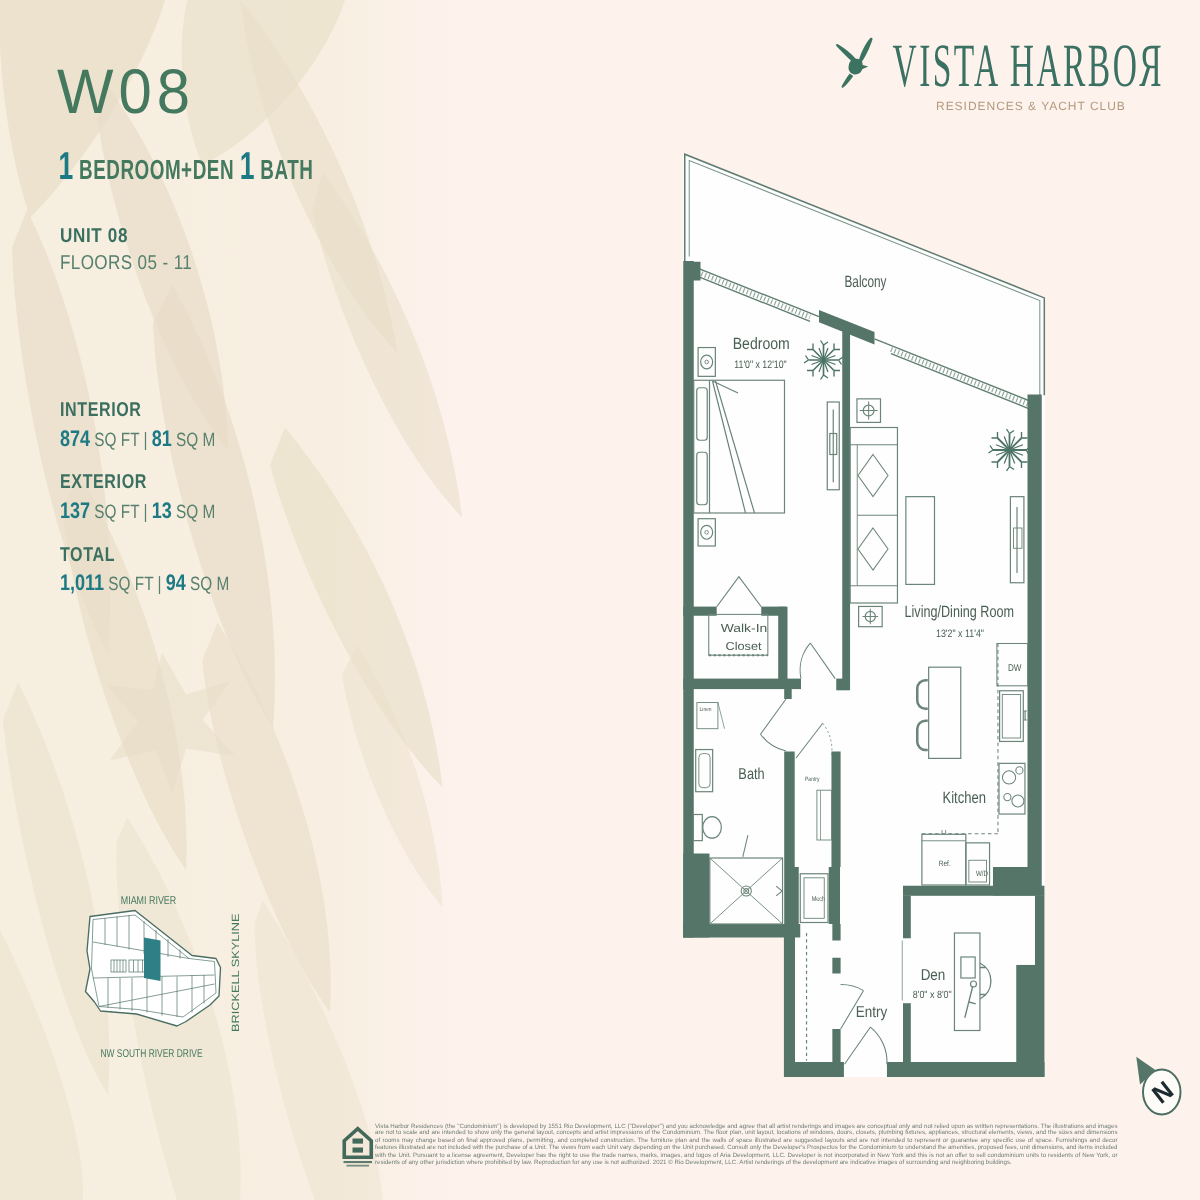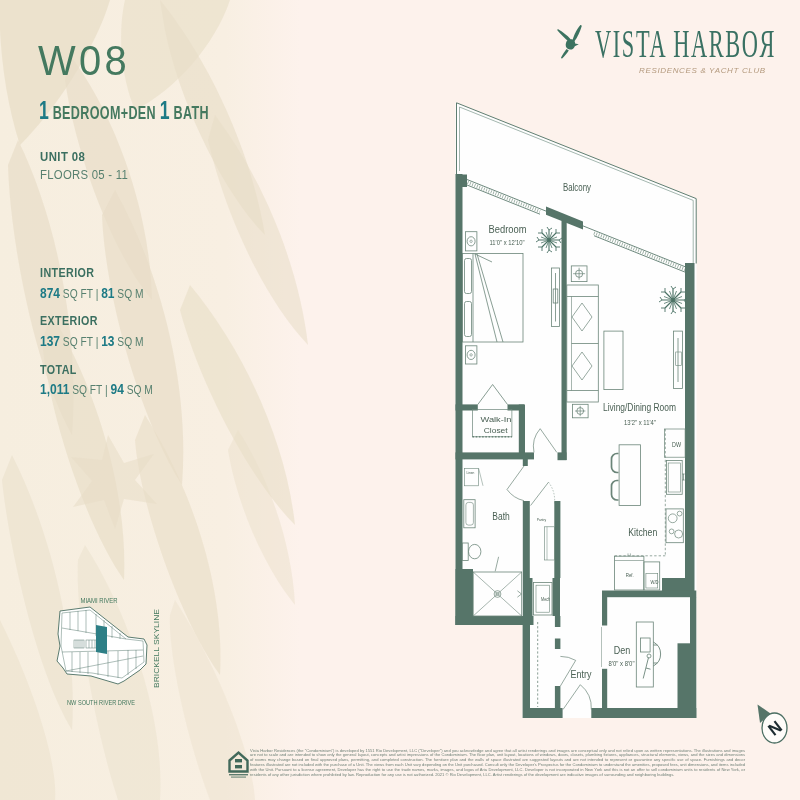--- a/index.html
+++ b/index.html
@@ -64,21 +64,21 @@
     <g fill="#3c7360">
       <path d="M1.5,5.5 C1,4.7 1.8,4 2.6,4.5 C6.8,7 11.5,10.6 14.2,13.8 C14.8,14.6 14.9,15.3 14.6,16 L12.9,16.8 C9.2,13.6 4.4,8.9 1.5,5.5 Z"></path>
       <path d="M24.2,0.3 C25,-0.3 25.9,0.4 25.6,1.4 C24.2,6 21.4,12.4 18.3,16.5 L16.2,17.2 C16.6,12.8 20.5,4.3 24.2,0.3 Z"></path>
       <path d="M11.5,15.2 C13.5,13.8 16.5,13.8 18,15.4 C18.8,16.2 19.2,17.3 19.1,18.4 L22.8,19.3 L18.8,21.2 C18.2,23.3 16.2,24.8 13.9,24.6 C11.3,24.4 9.5,22.3 9.7,19.8 C9.8,17.9 10.4,16.2 11.5,15.2 Z"></path>
       <path d="M10.5,24 L12.8,25.6 C11.2,28.2 8.6,31.3 6.4,33.2 C5.6,33.9 4.7,33.2 5.2,32.3 C6.6,29.6 8.7,26.3 10.5,24 Z"></path>
     </g>
   </svg>
 
   <div class="abs" style="left:40px;top:3px;color:#3a7163;font-family:'Liberation Serif',serif;font-size:41px;line-height:41px;letter-spacing:3px;white-space:nowrap;transform:scale(0.545,1);transform-origin:0 0;">VISTA HARBOЯ</div>
 
-  <div class="abs" style="left:84px;top:46px;color:#b3997d;font-size:8px;letter-spacing:0.65px;white-space:nowrap;font-style:italic;">RESIDENCES &amp; YACHT CLUB</div>
+  <div class="abs" style="left:69px;top:46px;color:#b3997d;font-size:8px;letter-spacing:0.65px;white-space:nowrap;">RESIDENCES &amp; YACHT CLUB</div>
 </div>
 
 <svg class="abs" style="left:0;top:0;" width="800" height="800" viewBox="0 0 800 800">
 
   <polygon points="456,102.5 696.5,198.5 696.5,718 522.6,718 522.6,625 455.5,625 455.5,102.5" fill="#fefefe"></polygon>
   <g stroke="#5f7d70" stroke-width="1" fill="none">
 
     <path d="M456.5,174 L456.5,102.8 L696.2,198.6 L696.2,263.5"></path>
     <path d="M459.5,171 L459.5,107 L693.2,200.4 L693.2,263.5" stroke-width="0.7" stroke="#7d988c"></path>
   </g>

